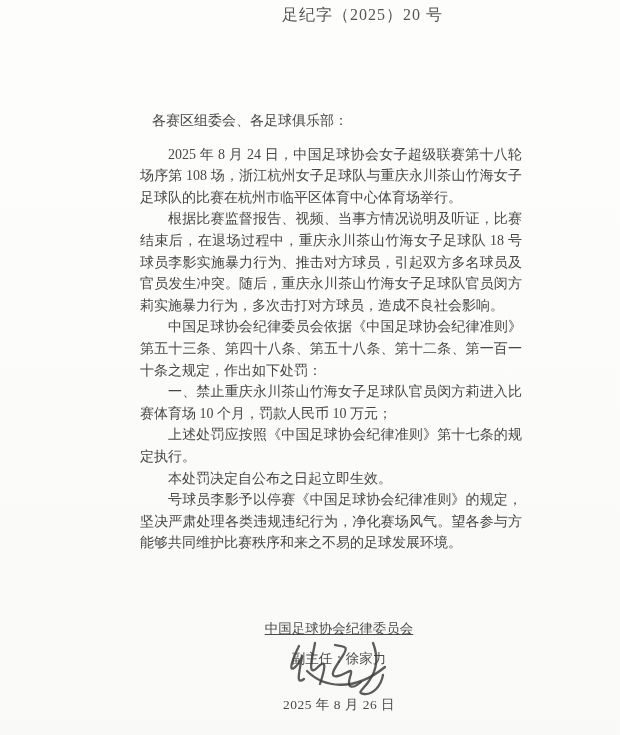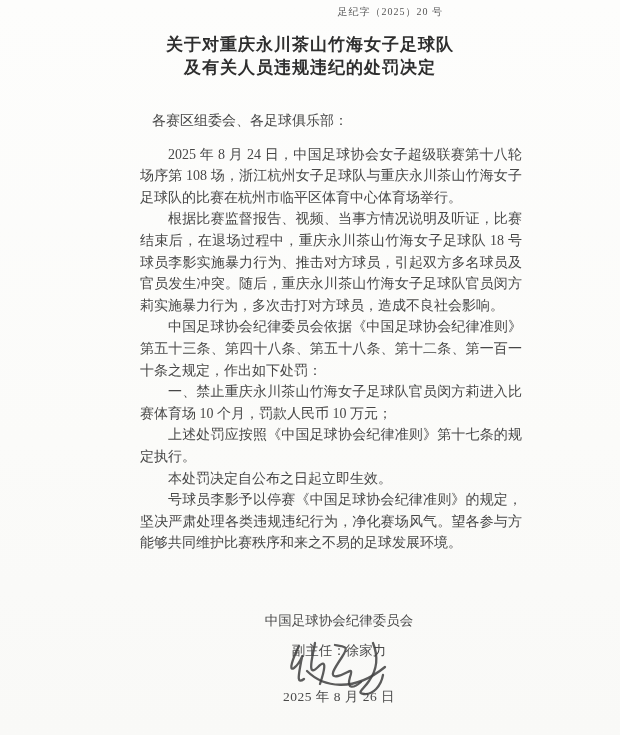--- a/index.html
+++ b/index.html
@@ -11,21 +11,21 @@
     overflow:hidden;
   }
   .page{
     position:absolute;inset:0;
     background:linear-gradient(180deg,#fdfdfc 0%,#fbfbf9 60%,#f9f9f7 100%);
     color:#474747;
   }
   .doc-number{
     position:absolute;
     top:5px;right:177px;
-    font-size:10px;
+    font-size:16px;
     letter-spacing:1px;
     color:#555;
     white-space:nowrap;
   }
   .title{
     position:absolute;
     top:33px;left:110px;width:400px;
     text-align:center;
     font-weight:bold;
     font-size:17px;
@@ -45,21 +45,21 @@
   .body-text p{margin:0;text-indent:2em;}
   .signature-block{
     position:absolute;
     top:612px;left:140px;width:380px;
     text-align:center;
     font-size:13.5px;
     color:#4a4a4a;
     padding-left:18px;
     box-sizing:border-box;
   }
-  .signature-block .org{margin:0;}
+  .signature-block .org{margin:8px;text-decoration:underline;}
   .signature-block .signer{margin:12px 0 0 0;}
   .signature-block .date{margin:28px 0 7px 0;letter-spacing:.5px;}
   .handwritten{
     position:absolute;
     top:26px;left:142px;
     width:112px;height:60px;
     pointer-events:none;
   }
   .handwritten svg{width:100%;height:100%;}
   .handwritten path{
@@ -71,24 +71,20 @@
     opacity:.85;
   }
 </style>
 </head>
 <body>
 
 <div class="page">
 
   <div class="doc-number">足纪字（2025）20 号</div>
 
-  <div class="title">
-    <div>关于对重庆永川茶山竹海女子足球队</div>
-    <div>及有关人员违规违纪的处罚决定</div>
-  </div>
 
   <div class="body-text">
     <p class="salutation">各赛区组委会、各足球俱乐部：</p>
     <div>
         <p>2025 年 8 月 24 日，中国足球协会女子超级联赛第十八轮场序第 108 场，浙江杭州女子足球队与重庆永川茶山竹海女子足球队的比赛在杭州市临平区体育中心体育场举行。</p>
         <p>根据比赛监督报告、视频、当事方情况说明及听证，比赛结束后，在退场过程中，重庆永川茶山竹海女子足球队 18 号球员李影实施暴力行为、推击对方球员，引起双方多名球员及官员发生冲突。随后，重庆永川茶山竹海女子足球队官员闵方莉实施暴力行为，多次击打对方球员，造成不良社会影响。</p>
         <p>中国足球协会纪律委员会依据《中国足球协会纪律准则》第五十三条、第四十八条、第五十八条、第十二条、第一百一十条之规定，作出如下处罚：</p>
         <p>一、禁止重庆永川茶山竹海女子足球队官员闵方莉进入比赛体育场 10 个月，罚款人民币 10 万元；</p>
         <p>上述处罚应按照《中国足球协会纪律准则》第十七条的规定执行。</p>
         <p>本处罚决定自公布之日起立即生效。</p>

